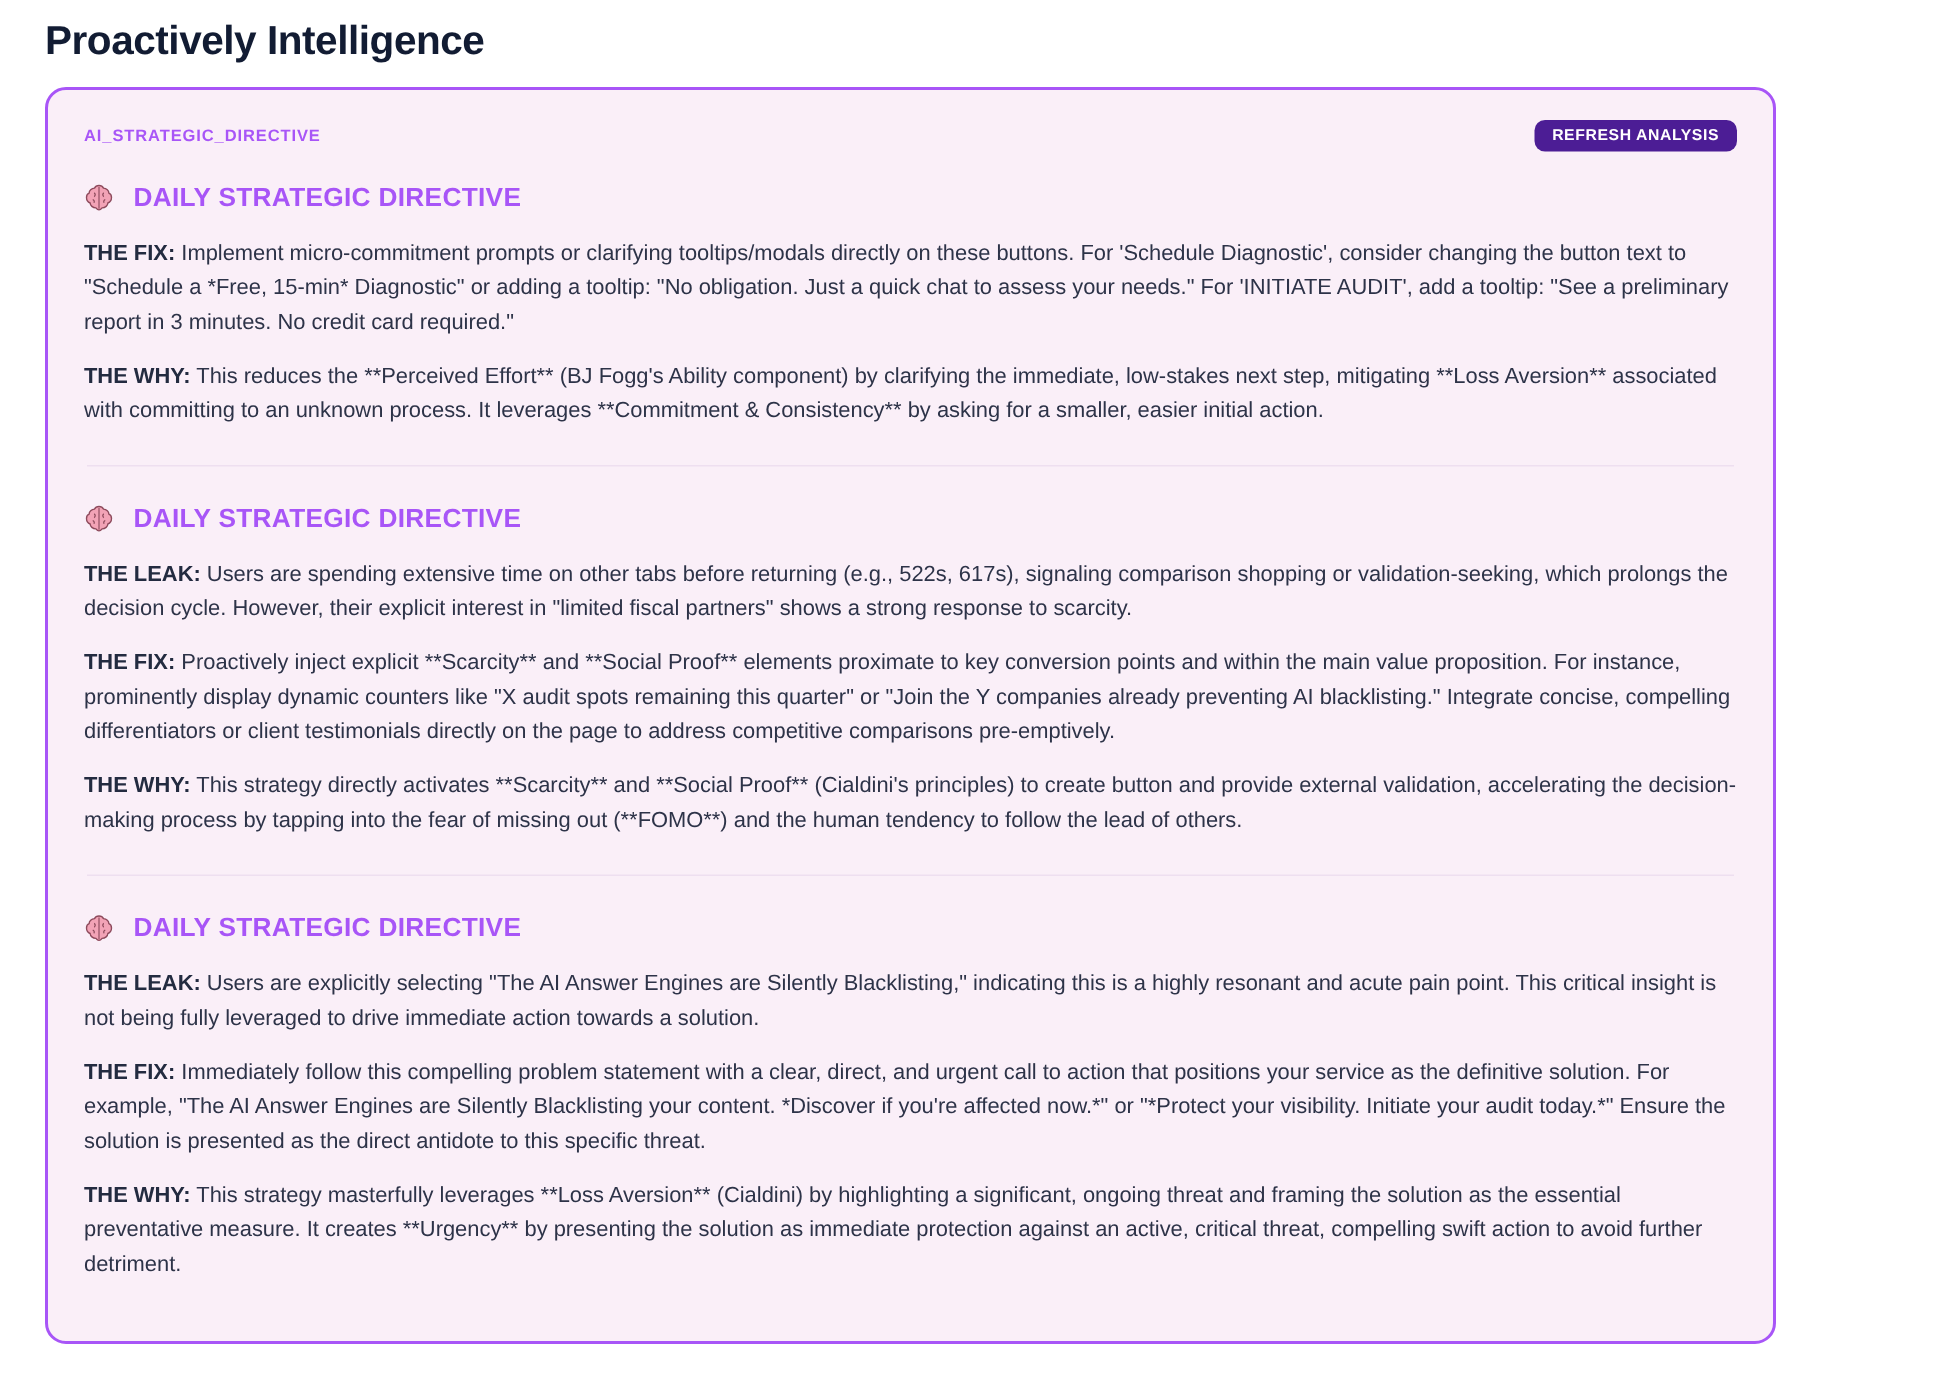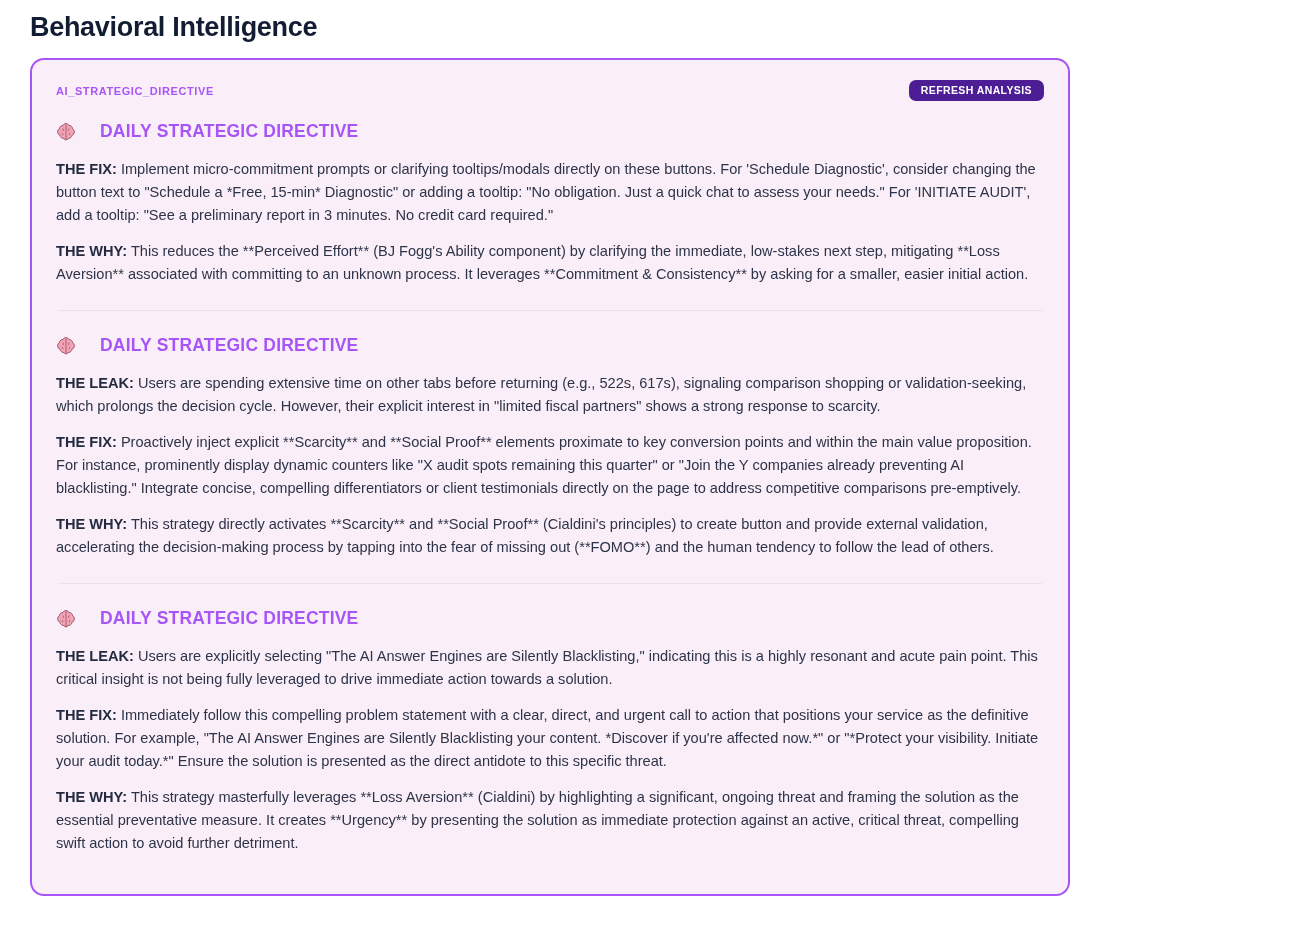--- a/index.html
+++ b/index.html
@@ -12,21 +12,21 @@
   }
   .page-title {
     margin: 12px 0 0 30px;
     font-size: 27px;
     font-weight: 700;
     letter-spacing: -0.3px;
     color: #121c33;
   }
   .directive-card {
     margin: 15px 30px 0 30px;
-    width: 1040px;
+    width: 1154px;
     border: 2px solid #a855f7;
     border-radius: 14px;
     background: #faeff8;
     padding: 20px 24px 26px 24px;
   }
   .card-header {
     display: flex;
     align-items: center;
     justify-content: space-between;
     margin-bottom: 20px;
@@ -46,21 +46,21 @@
     font-family: "Liberation Sans", sans-serif;
     font-size: 10.5px;
     font-weight: 700;
     letter-spacing: 0.4px;
     padding: 4px 12px 5px 12px;
     border-radius: 7px;
   }
   .section-heading {
     display: flex;
     align-items: center;
-    gap: 24px;
+    gap: 13px;
     margin: 0 0 16px 0;
     font-size: 17.5px;
     font-weight: 700;
     letter-spacing: 0.2px;
     color: #a855f7;
   }
   .brain-icon { width: 20px; height: 20px; flex: 0 0 auto; }
   .directive-section p {
     margin: 13px 0;
     font-size: 14.6px;
@@ -70,21 +70,21 @@
   .directive-section p strong { color: #232b40; }
   .divider {
     border: none;
     border-top: 1px solid #eedff0;
     margin: 24px 2px;
   }
 </style>
 </head>
 <body>
 
-<h1 class="page-title">Behavioral Intelligence</h1>
+<h1 class="page-title">Proactively Intelligence</h1>
 
 <div class="directive-card">
 
   <div class="card-header">
     <span class="card-label">AI_STRATEGIC_DIRECTIVE</span>
     <button class="refresh-btn">REFRESH ANALYSIS</button>
   </div>
 
   <div class="directive-section">
     <div class="section-heading">

